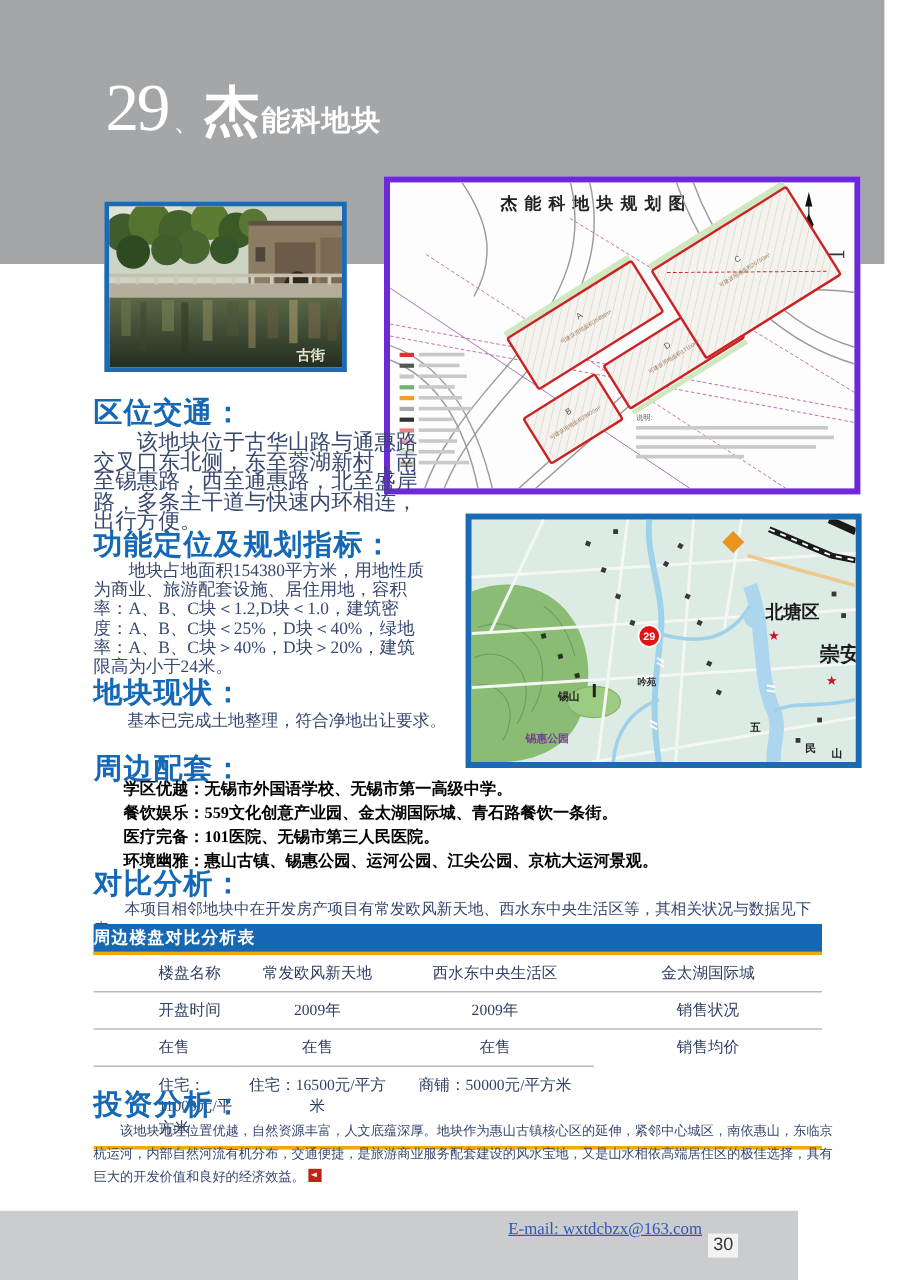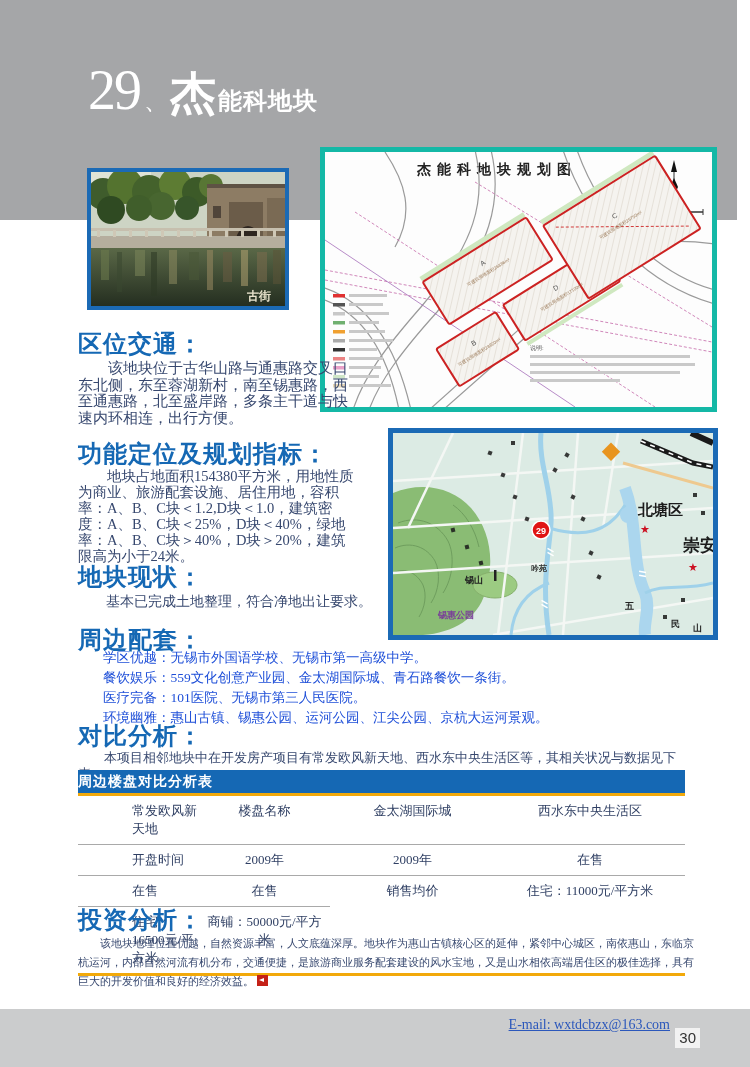--- a/index.html
+++ b/index.html
@@ -9,59 +9,59 @@
   
   .band{position:absolute;left:0;top:0;width:737px;height:220px;background:#a5a6a8;}
   .title{position:absolute;left:88px;top:60px;color:#fff;display:flex;align-items:baseline;white-space:nowrap;}
   .t-num{font-family:"Liberation Serif",serif;font-size:56px;line-height:1.1;letter-spacing:-2px;}
   .t-comma{font-size:24px;margin:0 2px 0 4px;}
   .t-big{font-size:46px;font-weight:bold;letter-spacing:0;}
   .t-rest{font-size:24px;font-weight:600;letter-spacing:1px;margin-left:2px;}
 
   
   .photo-frame{position:absolute;left:87px;top:168px;width:194px;height:134px;border:4px solid #1b6ab5;background:#cdd4c4;}
-  .planmap-frame{position:absolute;left:320px;top:147px;width:387px;height:255px;border:5px solid #14b8a6;background:#fdfdfd;}
+  .planmap-frame{position:absolute;left:320px;top:147px;width:387px;height:255px;border:5px solid #6d28d9;background:#fdfdfd;}
   .citymap-frame{position:absolute;left:388px;top:428px;width:320px;height:202px;border:5px solid #1b6ab5;background:#dcebe4;}
   svg{display:block;}
 
   
   .sec{position:absolute;margin:0;color:#1568b4;font-size:24px;font-weight:bold;letter-spacing:1px;white-space:nowrap;}
   .sec-loc{left:78px;top:328px;}
   .sec-plan{left:78px;top:438px;}
   .sec-status{left:78px;top:561px;text-align:center;}
   .sec-surr{left:78px;top:624px;}
   .sec-comp{left:78px;top:720px;}
   .sec-inv{left:78px;top:904px;}
 
   
   .body{position:absolute;margin:0;color:#37486f;font-family:"Liberation Serif",serif;text-indent:2em;}
-  .body-loc{left:78px;top:360px;width:278px;font-size:15px;line-height:16.5px;}
+  .body-loc{left:78px;top:360px;width:278px;font-size:18px;line-height:16.5px;}
   .body-plan{left:78px;top:468px;width:280px;font-size:14.5px;line-height:16px;}
   .body-status{left:78px;top:593px;width:560px;font-size:14px;line-height:18px;}
   .surr-list{position:absolute;left:103px;top:648px;margin:0;padding:0;list-style:none;
-             color:#1d4ed8;font-family:"Liberation Serif",serif;font-size:13.5px;line-height:20px;}
+             color:#000000;font-family:"Liberation Serif",serif;font-size:13.5px;line-height:20px;font-weight:bold;}
   .body-compintro{left:78px;top:750px;width:616px;font-size:13px;line-height:16px;}
   .body-inv{left:78px;top:894px;width:616px;font-size:11px;line-height:19px;margin-top:40px;}
   .endmark{display:inline-block;width:11px;height:11px;background:#c42117;margin-left:3px;vertical-align:-1px;position:relative;}
   .endmark::after{content:"";position:absolute;left:2px;top:3px;border-top:2.5px solid transparent;
                   border-bottom:2.5px solid transparent;border-right:5px solid #ffffff;}
 
   
   .cmp-table{position:absolute;left:78px;top:770px;width:607px;}
   .cmp-head{background:#1568b4;color:#ffffff;text-align:left;font-size:14px;font-weight:bold;
             padding:3px 0 2px;border-bottom:3px solid #f2a90a;letter-spacing:1px;}
   .cmp-grid{display:grid;grid-template-columns:121px 131px 165px 190px;
             font-family:"Liberation Serif",serif;font-size:13px;color:#2f3f63;
             border-bottom:3px solid #f2a90a;background:#fff;}
   .cmp-grid>div{padding:6px 2px;text-align:center;}
   .cmp-grid>div:nth-child(n+5){border-top:1px solid #a9a9a9;}
   .cmp-grid>div:nth-child(4n+1){text-align:left;padding-left:54px;}
 
   
-  .footer{position:absolute;left:0;top:1009px;width:750px;height:58px;background:#cbcccd;}
+  .footer{position:absolute;left:0;top:1009px;width:665px;height:58px;background:#cbcccd;}
   .email{position:absolute;right:80px;top:8px;color:#2b57bb;font-family:"Liberation Serif",serif;
          font-size:14px;text-decoration:underline;cursor:pointer;}
   .pageno{position:absolute;right:50px;top:6px;background:#f2f2f2;color:#333;
           font-size:15px;padding:0 4px;line-height:20px;margin-top:13px;}
 </style>
 </head>
 <body>
 
 <div class="band"></div>
 
@@ -326,27 +326,28 @@
   <li>医疗完备：101医院、无锡市第三人民医院。</li>
   <li>环境幽雅：惠山古镇、锡惠公园、运河公园、江尖公园、京杭大运河景观。</li>
 </ul>
 
 <h2 class="sec sec-comp">对比分析：</h2>
 <p class="body body-compintro">本项目相邻地块中在开发房产项目有常发欧风新天地、西水东中央生活区等，其相关状况与数据见下表：</p>
 
 <div class="cmp-table">
   <div class="cmp-head">周边楼盘对比分析表</div>
   <div class="cmp-grid">
+    <div>楼盘名称</div>
     <div>常发欧风新天地</div>
-    <div>楼盘名称</div>
+    <div>西水东中央生活区</div>
     <div>金太湖国际城</div>
-    <div>西水东中央生活区</div>
     <div>开盘时间</div>
     <div>2009年</div>
     <div>2009年</div>
+    <div>销售状况</div>
     <div>在售</div>
     <div>在售</div>
     <div>在售</div>
     <div>销售均价</div>
     <div>住宅：11000元/平方米</div>
     <div>住宅：16500元/平方米</div>
     <div>商铺：50000元/平方米</div>
   </div>
 </div>
 

